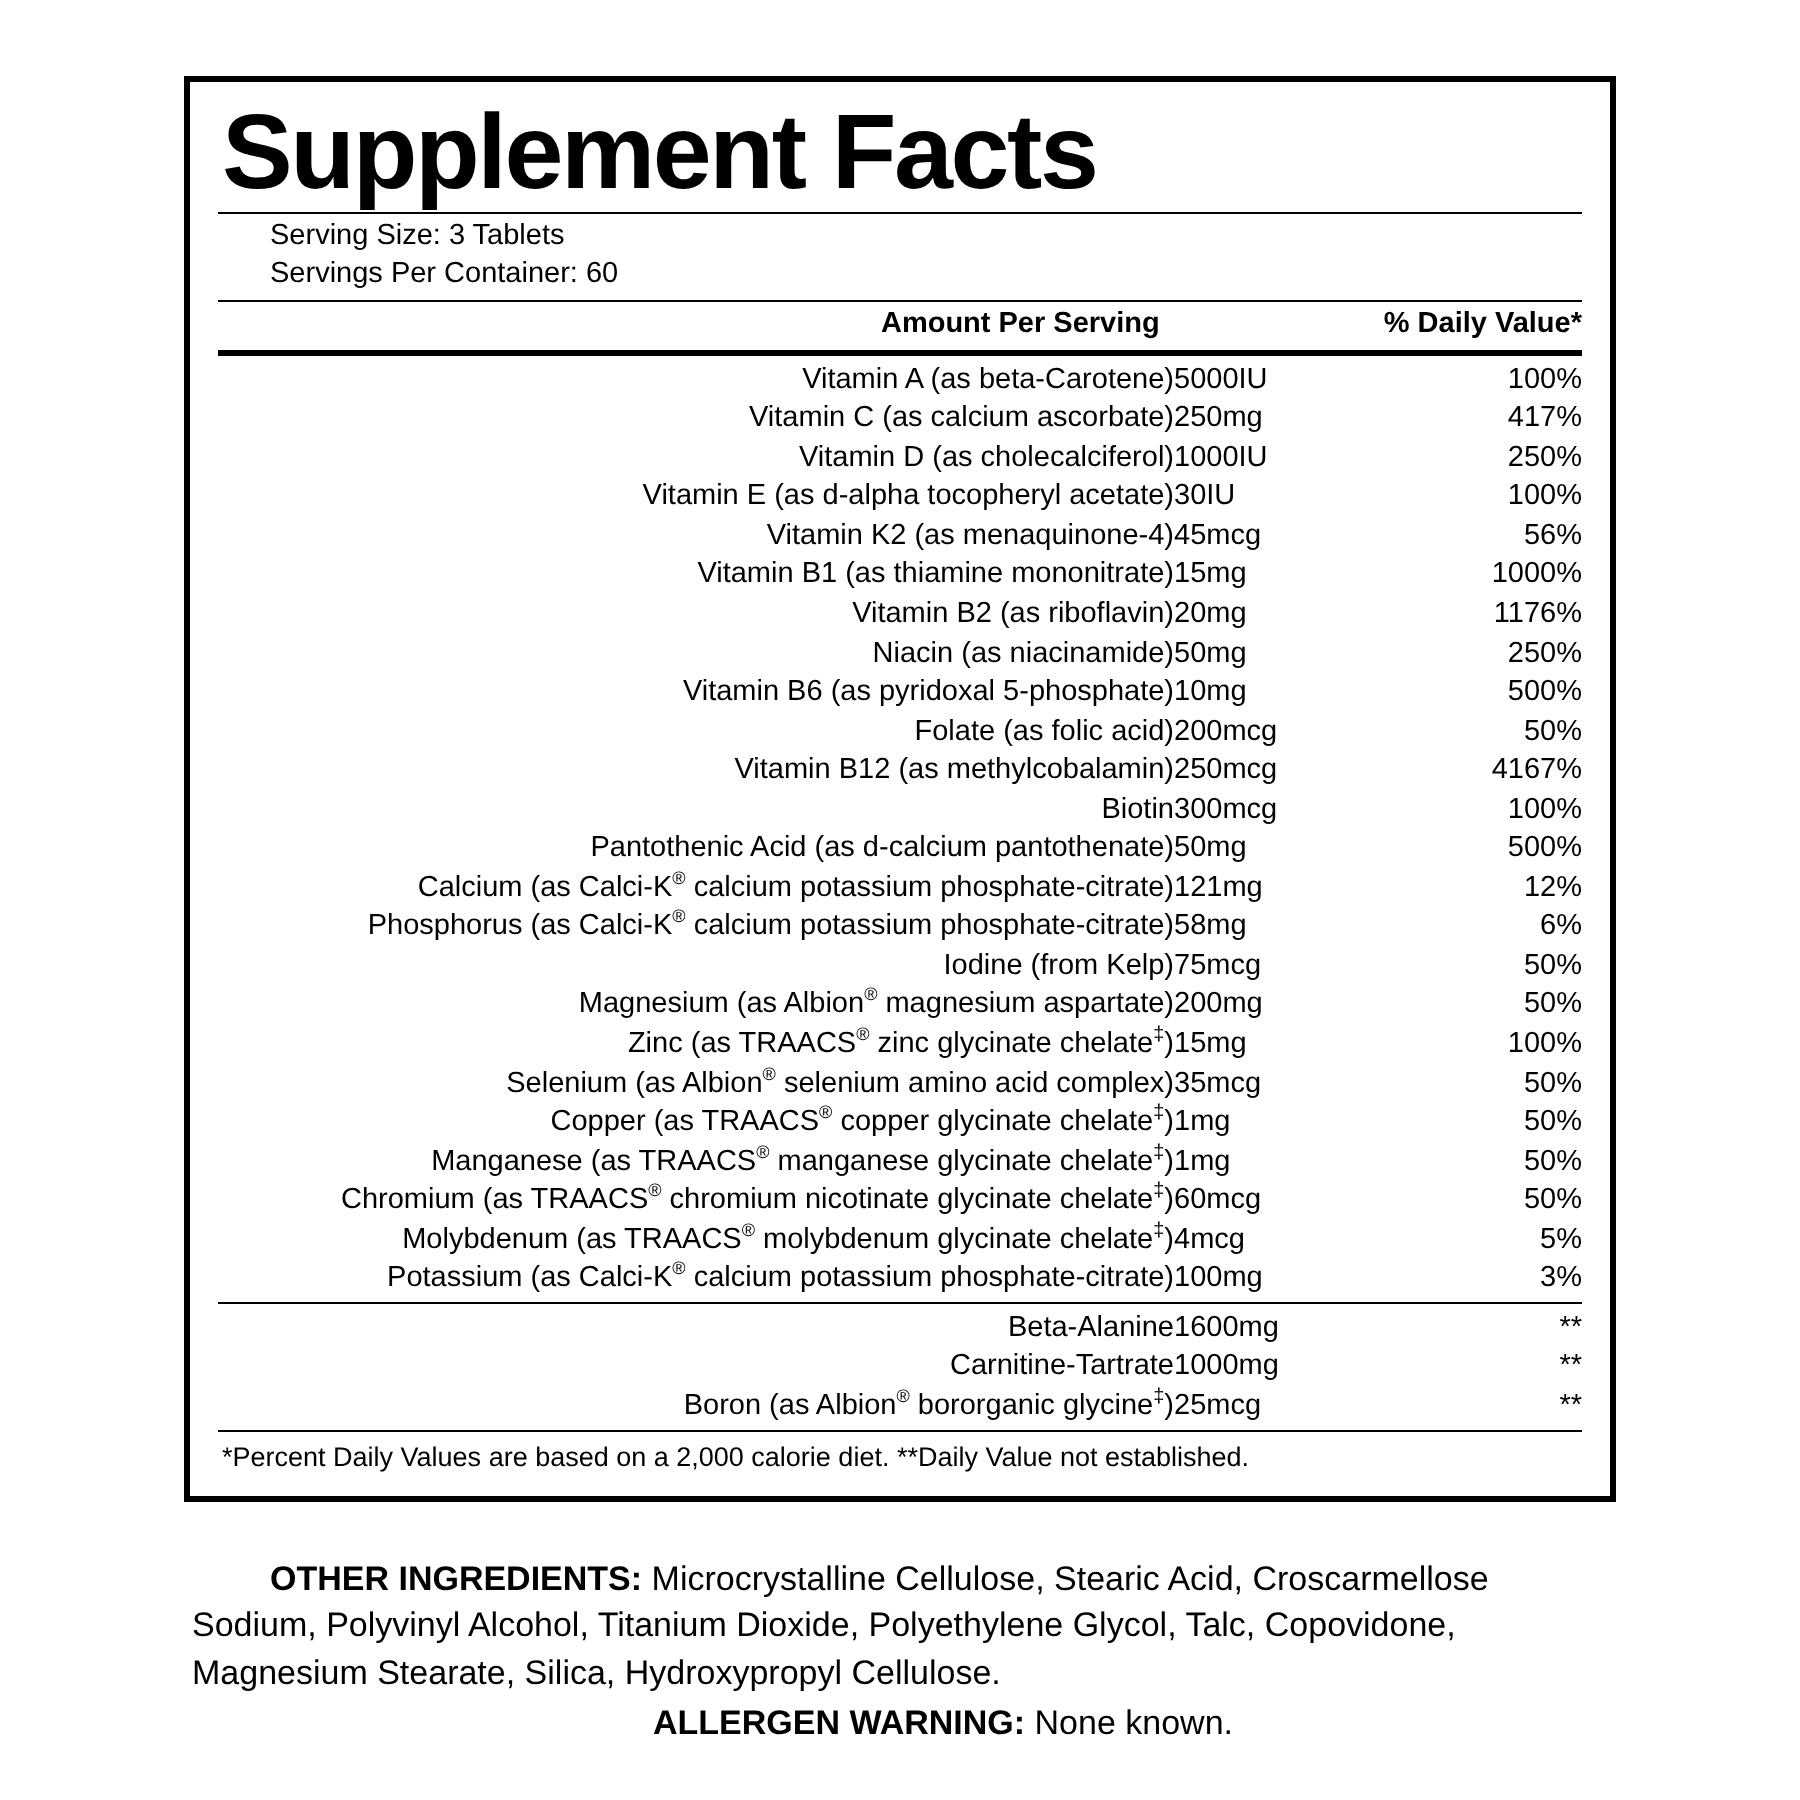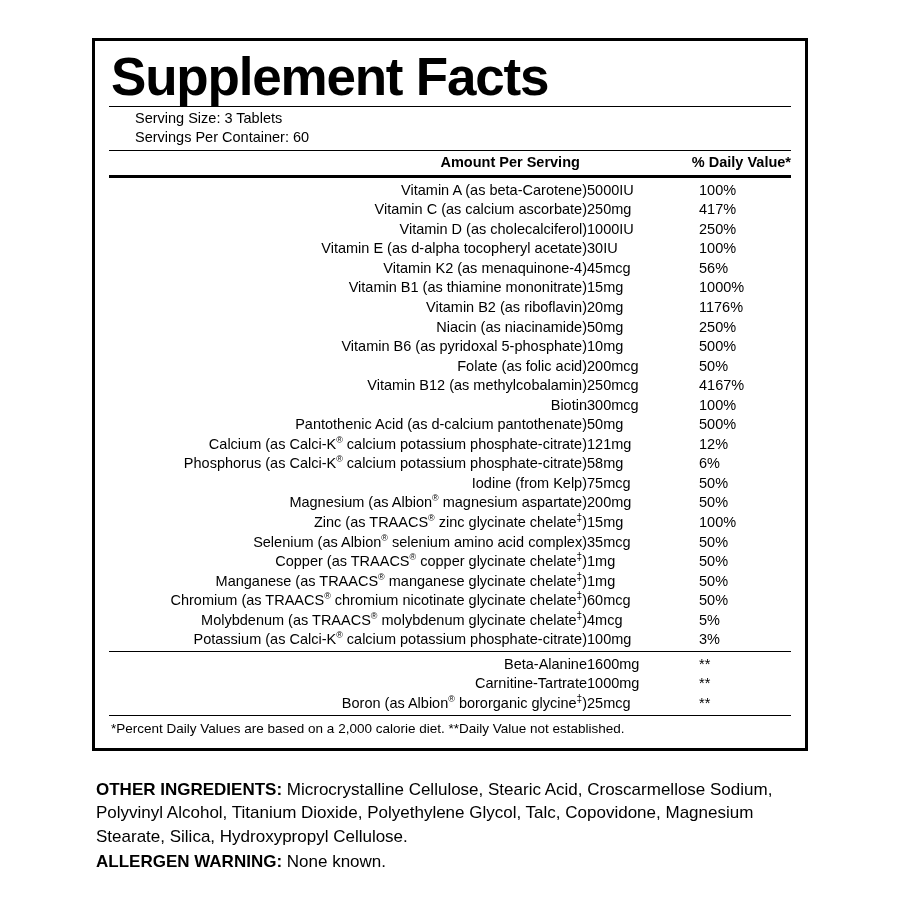--- a/index.html
+++ b/index.html
@@ -60,21 +60,21 @@
     font-size: 14.5px;
     line-height: 1.28;
   }
   table.facts td {
     padding: 0.5px 0;
     vertical-align: baseline;
     white-space: nowrap;
   }
   .col-name { text-align: right; padding-left: 2px; }
   .col-amt  { text-align: left; width: 112px; margin-top: 44px; }
-  .col-dv   { text-align: left; width: 92px; padding-right: 4px; }
+  .col-dv   { text-align: right; width: 92px; padding-right: 4px; }
   .hdr-row td { font-weight: bold; font-size: 14.5px; padding-bottom: 1px; }
   .hdr-dv { text-align: right; padding-right: 4px; font-weight: bold; }
   sup.reg {
     font-size: 9px;
     vertical-align: super;
     line-height: 0;
   }
   sup.dag {
     font-size: 10px;
     vertical-align: super;
@@ -89,23 +89,24 @@
   }
   .other {
     position: absolute;
     left: 96px;
     top: 778px;
     width: 712px;
     font-size: 17px;
     line-height: 1.38;
     text-align: left;
   }
-  .other b { font-weight: bold; }
+  .other b { font-weight: bold; margin-left: 39px; }
   .allergen {
     margin-top: 2px;
+    text-align: center;
   }
 </style>
 </head>
 <body>
 
 <div id="page">
 
   <div class="panel">
 
     <div class="title">Supplement Facts</div>

